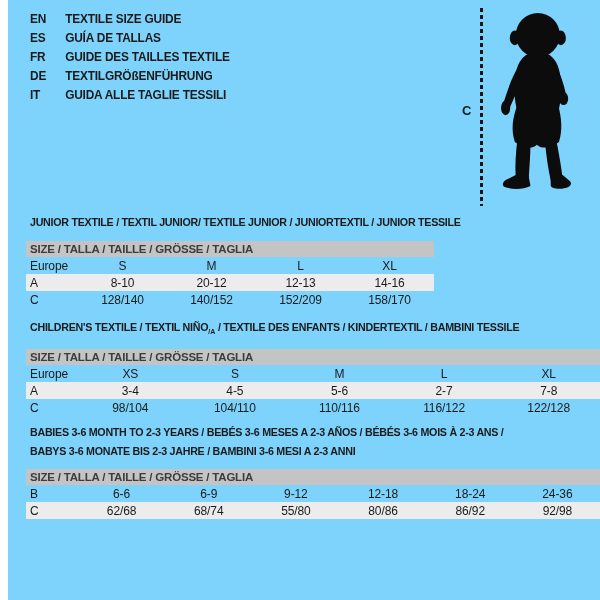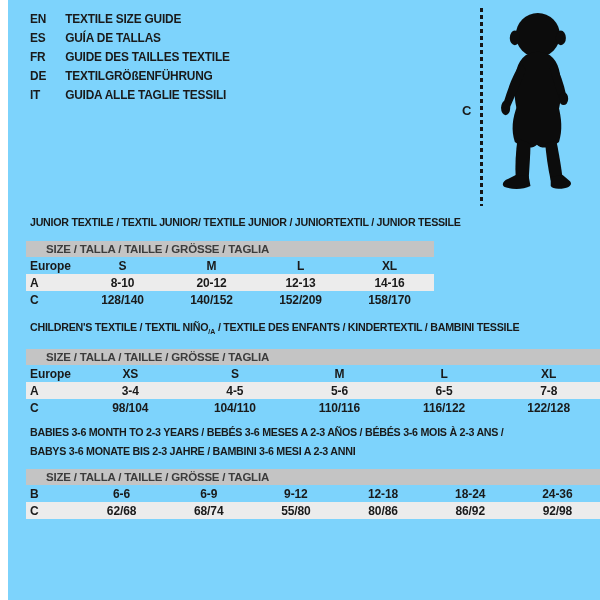--- a/index.html
+++ b/index.html
@@ -33,22 +33,22 @@
 
   
   table.size-table { position:absolute; left:18px; border-collapse:collapse;
                      table-layout:fixed; }
   #t1 { top:241px; width:408px; }
   #t2 { top:349px; width:575px; }
   #t3 { top:469px; width:575px; }
   col.label-col { width:52px; }
   th.size-header { background:#c4c4c4; color:#3c3c3c; text-align:left; font-weight:bold;
                    font-size:11.5px; letter-spacing:-0.2px; height:16px;
-                   padding:0 0 0 20px; white-space:nowrap; }
-  td { height:17px; text-align:center; font-size:12px; font-weight:bold;
+                   padding:0 0 0 4px; white-space:nowrap; }
+  td { height:17px; text-align:center; font-size:12px; font-weight:normal;
        letter-spacing:-0.1px; }
   td.row-label { text-align:left; padding-left:4px; }
   tr.alt td { background:#ececec; }
 
   
   .notes { position:absolute; left:22px; top:536px; }
   .note-line { font-weight:bold; font-size:11px; line-height:18.5px;
                letter-spacing:-0.3px; white-space:nowrap; transform:scaleX(0.92);
                transform-origin:0 0; }
 </style>
@@ -161,21 +161,21 @@
         <td>S</td>
         <td>M</td>
         <td>L</td>
         <td>XL</td>
       </tr>
       <tr class="alt">
         <td class="row-label">A</td>
         <td>3-4</td>
         <td>4-5</td>
         <td>5-6</td>
-        <td>6-5</td>
+        <td>2-7</td>
         <td>7-8</td>
       </tr>
       <tr>
         <td class="row-label">C</td>
         <td>98/104</td>
         <td>104/110</td>
         <td>110/116</td>
         <td>116/122</td>
         <td>122/128</td>
       </tr>

